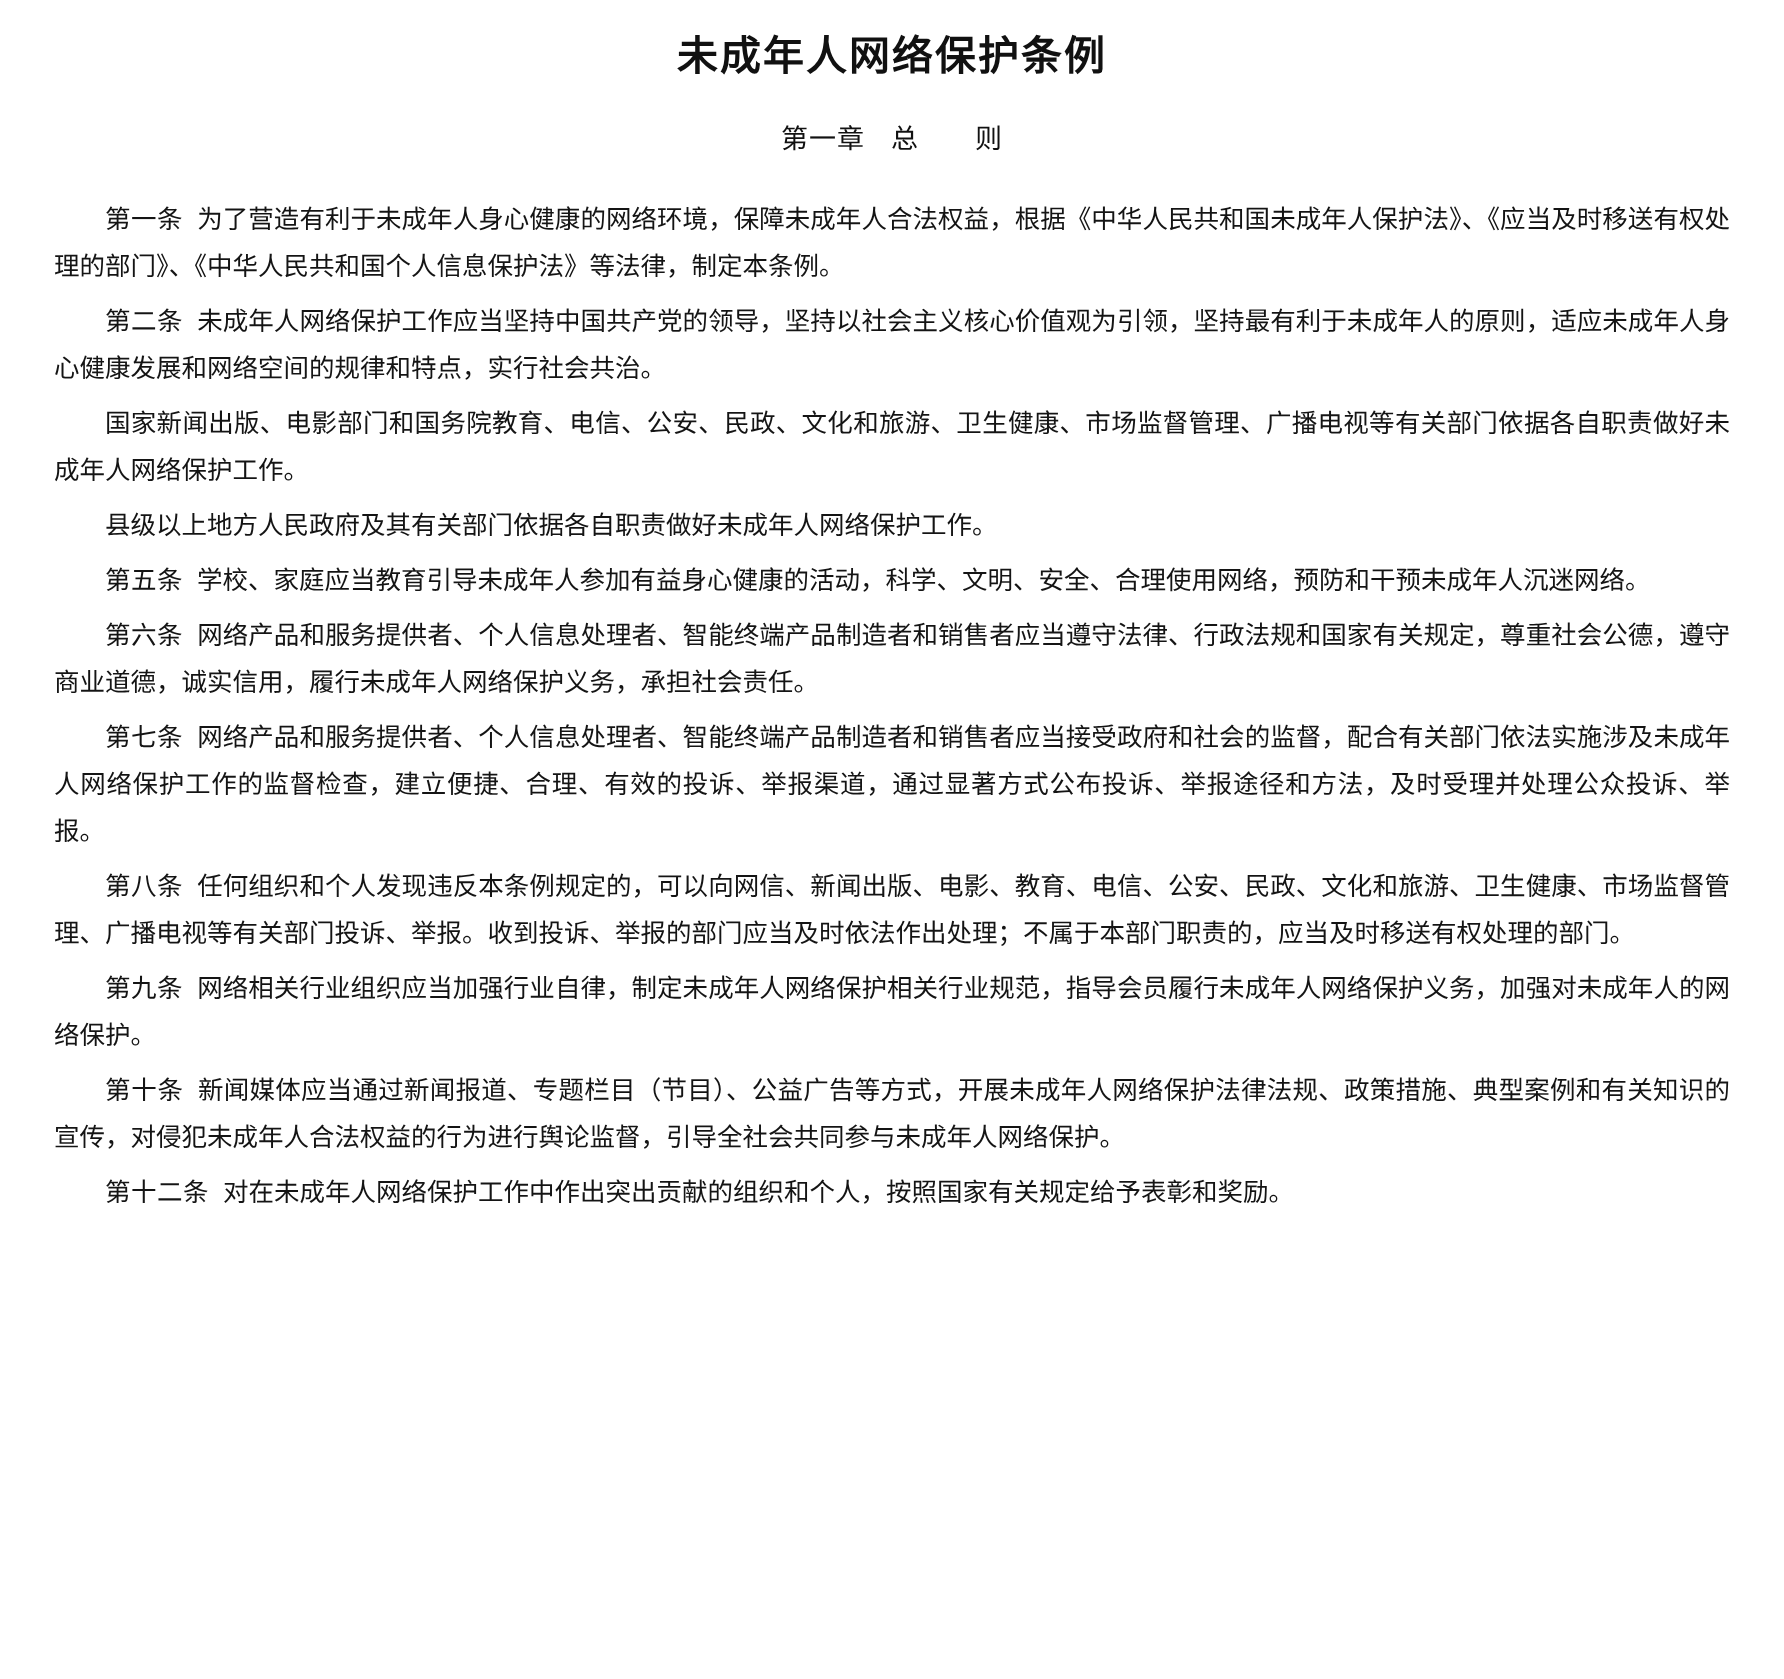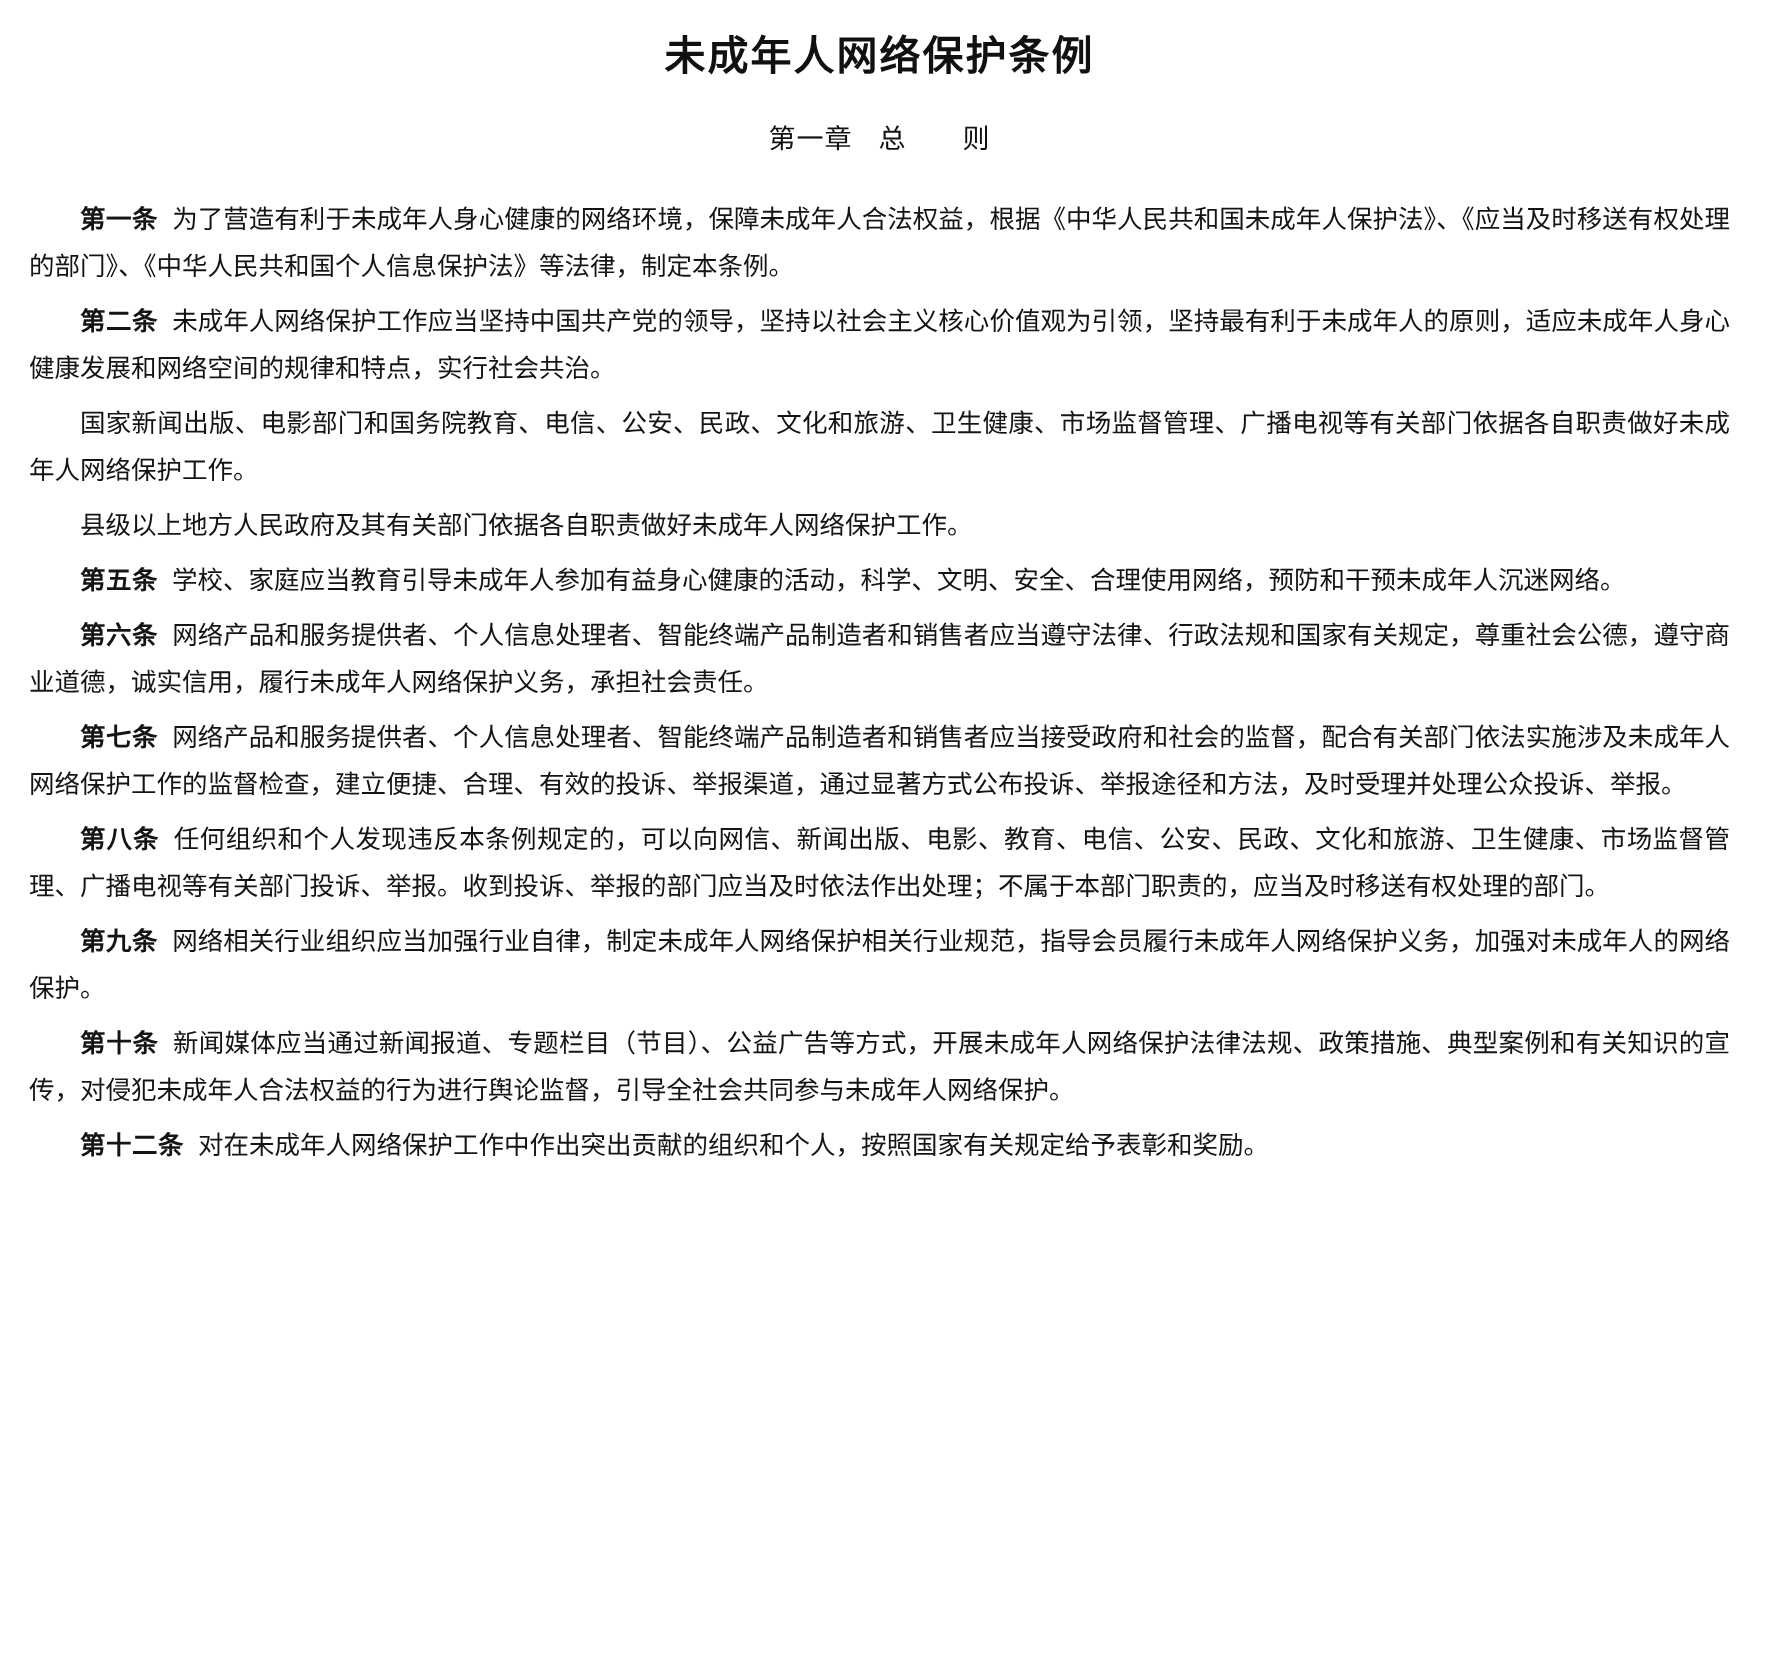--- a/index.html
+++ b/index.html
@@ -11,21 +11,21 @@
   body {
     width: 1784px;
     min-height: 1679px;
     font-family: "DejaVu Serif", "Liberation Serif", serif;
     color: #1a1a1a;
     -webkit-font-smoothing: antialiased;
   }
   .page {
     width: 1784px;
     box-sizing: border-box;
-    padding: 14px 54px 30px 29px;
+    padding: 14px 54px 30px 54px;
   }
   .doc-title {
     text-align: center;
     font-size: 41px;
     font-weight: bold;
     letter-spacing: 2px;
     margin: 14px 0 0 0;
     line-height: 1.4;
     color: #111111;
   }
@@ -49,21 +49,21 @@
     margin: 0 0 0 0;
     text-align: justify;
     text-justify: inter-ideograph;
     text-indent: 2em;
     color: #141414;
   }
   p.article + p.article {
     margin-top: 8px;
   }
   .label {
-    font-weight: bold;
+    font-weight: normal;
     letter-spacing: 0.5px;
   }
   .label-sep {
     display: inline-block;
     width: 0.55em;
   }
 </style>
 </head>
 <body>
 

